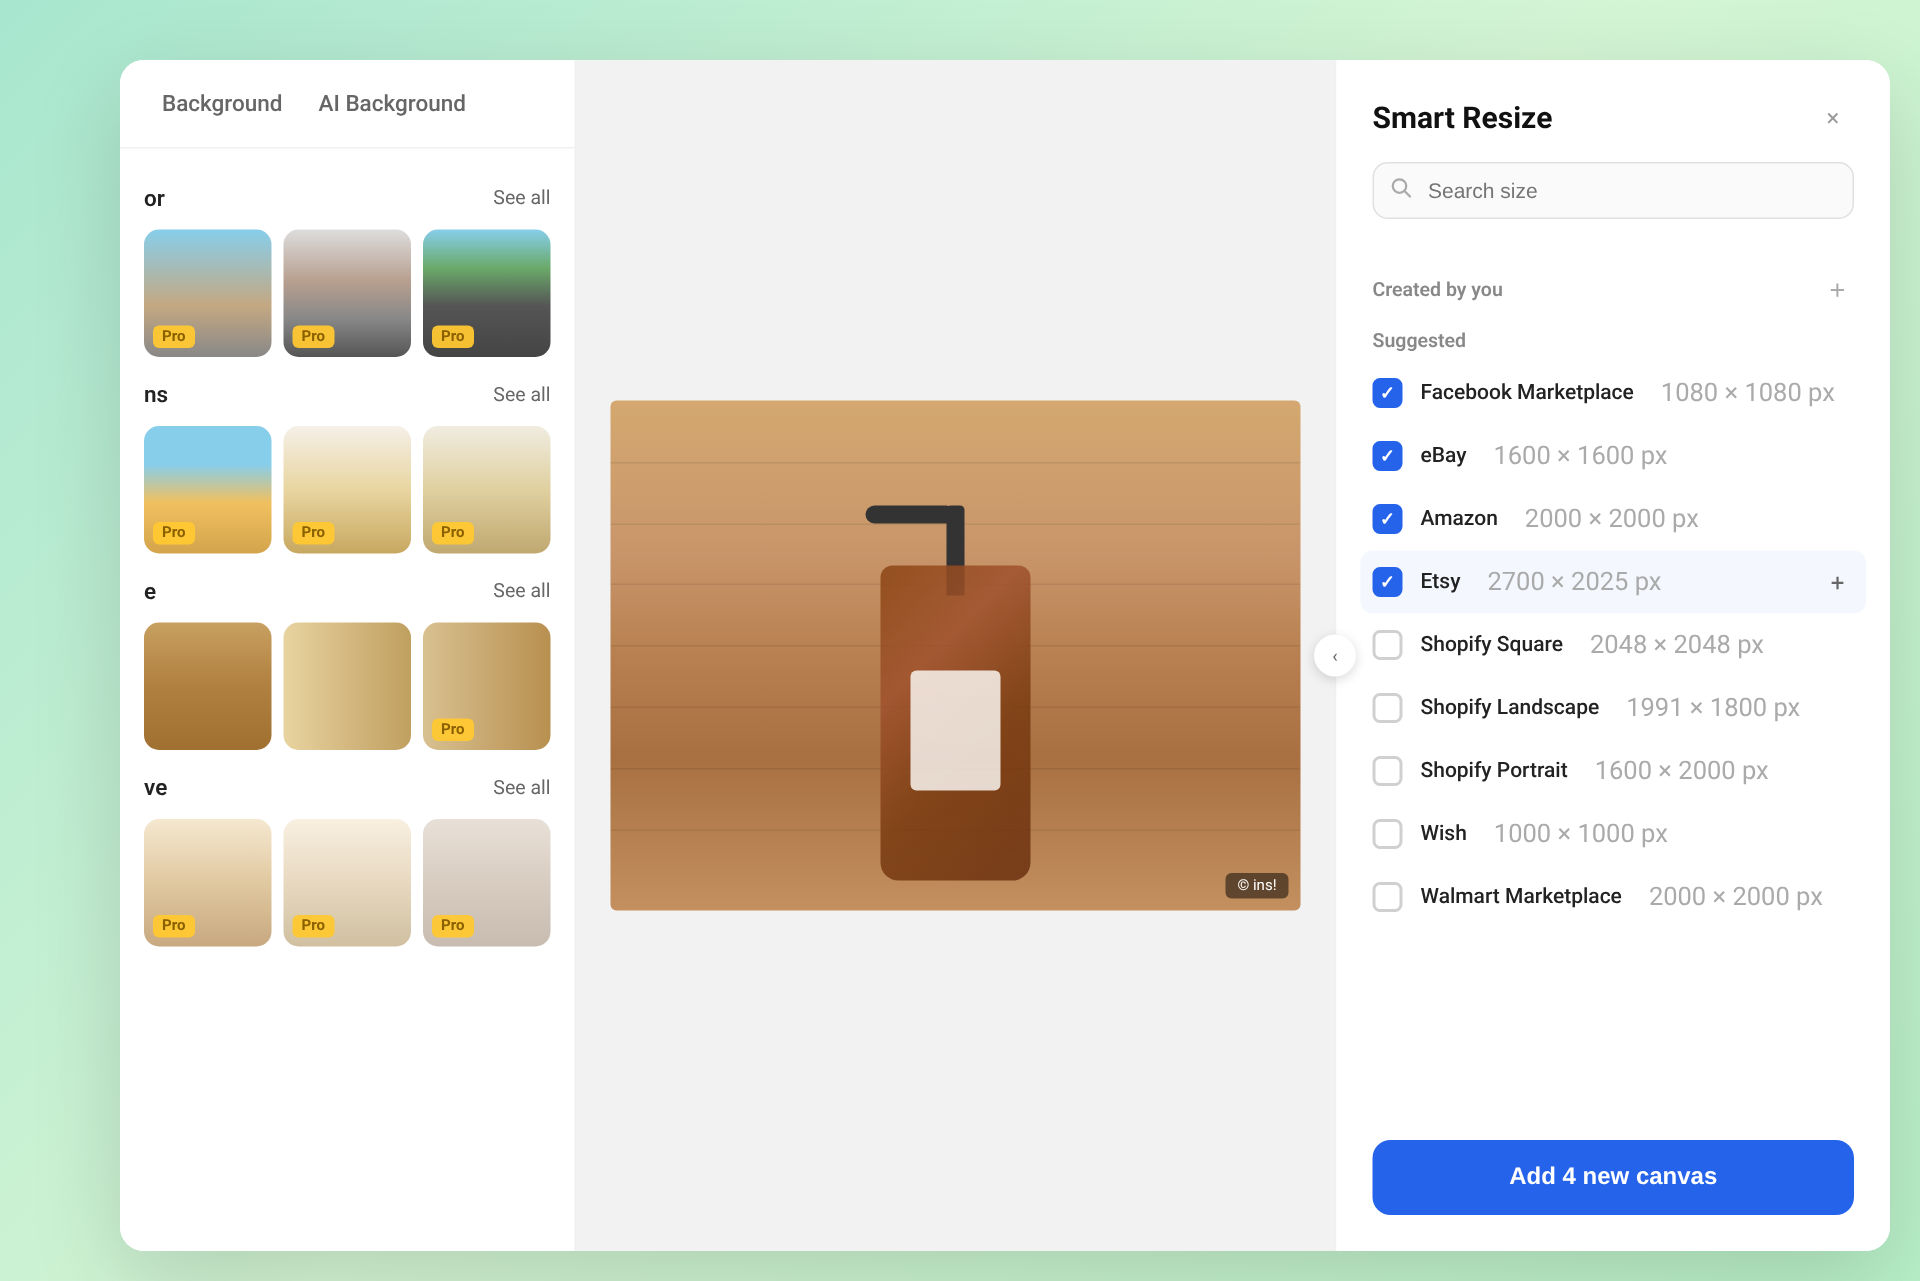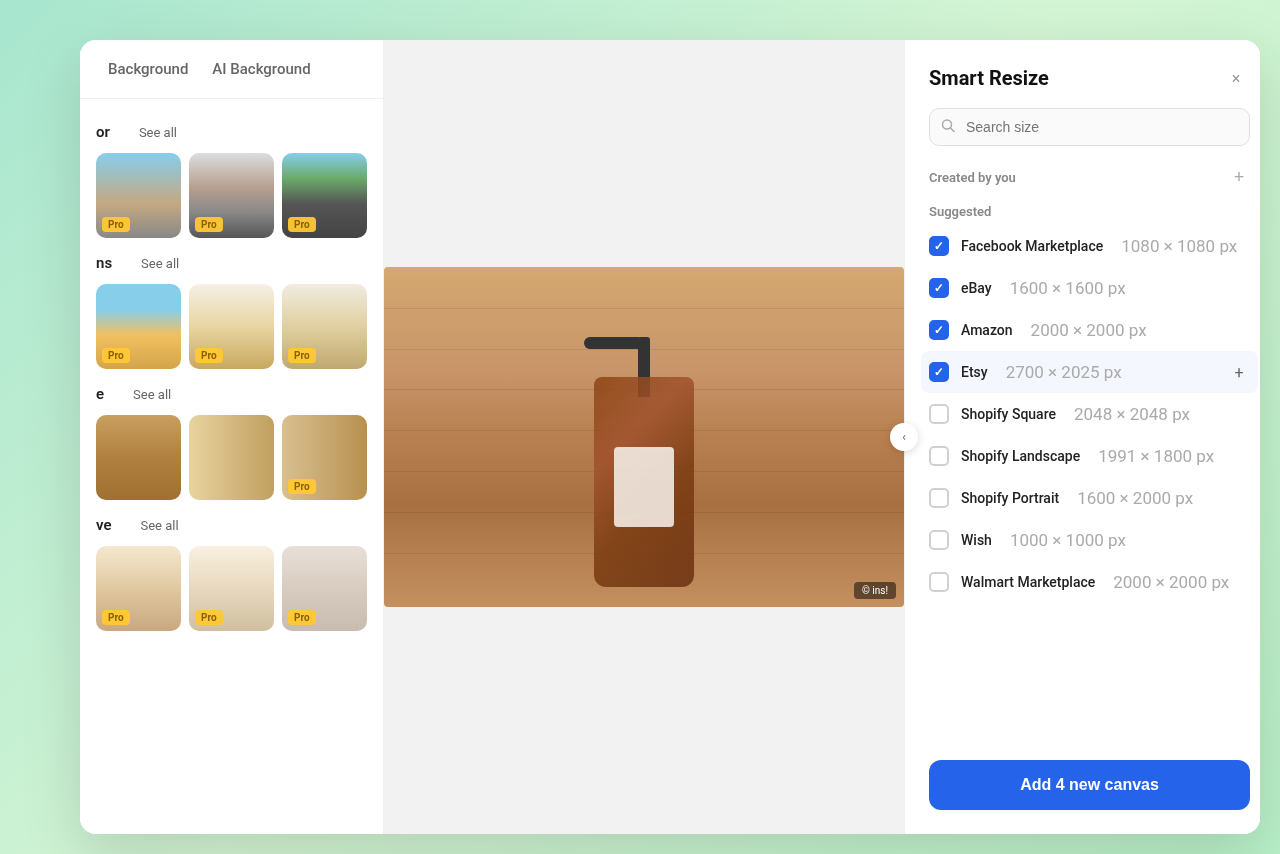--- a/index.html
+++ b/index.html
@@ -55,20 +55,21 @@
     }
 
     .sidebar-content {
       overflow-y: auto;
       flex: 1;
       padding: 16px;
     }
 
     .section-header {
       display: flex;
+      justify-content: space-between;
       align-items: center;
       margin-bottom: 12px;
       margin-top: 8px;
       gap: 29px;
     }
 
     .section-title {
       font-size: 15px;
       font-weight: 600;
       color: #222;
@@ -124,21 +125,21 @@
     .canvas-area {
       flex: 1;
       background: #f2f2f2;
       display: flex;
       align-items: center;
       justify-content: center;
       position: relative;
     }
 
     .canvas-image {
-      width: 520px;
+      width: 460px;
       height: 340px;
       border-radius: 4px;
       overflow: hidden;
       position: relative;
       background: linear-gradient(180deg, #d4a870 0%, #c8956a 30%, #b88050 50%, #a87040 70%, #c49060 100%);
       text-decoration: underline;
     }
 
     
     .wood-lines {
@@ -268,21 +269,21 @@
       border-radius: 50%;
       display: flex;
       align-items: center;
       justify-content: center;
       cursor: pointer;
       color: #999;
       font-size: 16px;
     }
 
     .search-box {
-      margin: 0 24px 16px;
+      margin: 0 24px 32px;
       position: relative;
     }
 
     .search-icon-wrap {
       position: absolute;
       left: 12px;
       top: 50%;
       transform: translateY(-50%);
       color: #aaa;
       font-size: 14px;

